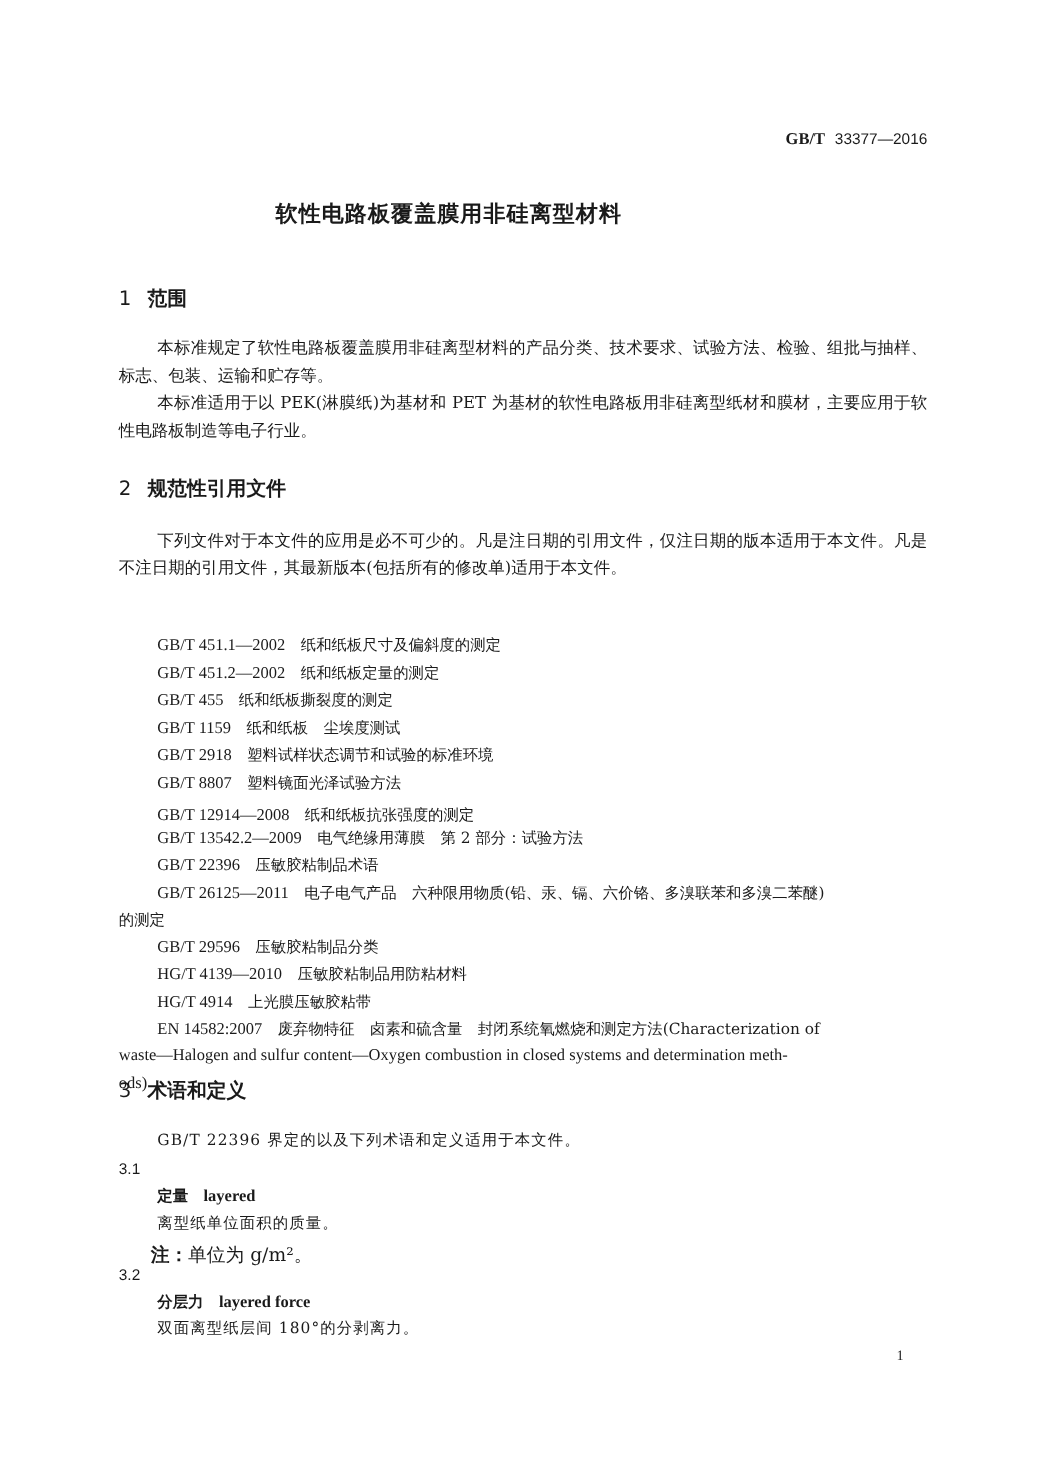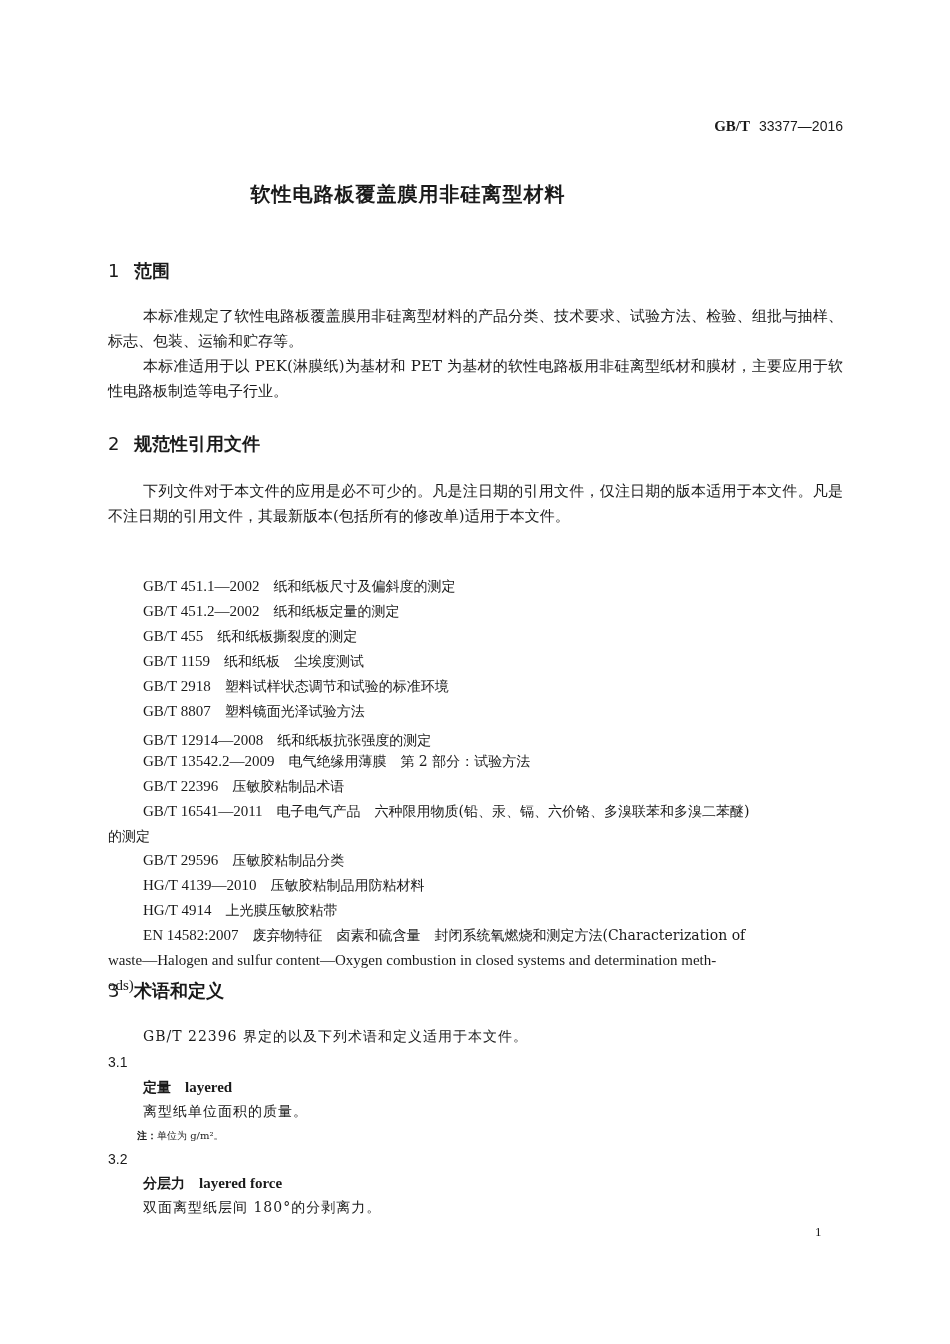--- a/index.html
+++ b/index.html
@@ -15,21 +15,21 @@
   .h .n { font-weight: normal; display: inline-block; width: 26px; }
   .p { left: 108px; width: 735px; font-size: 15px; line-height: 24.8px; white-space: normal;
        text-align: justify; text-align-last: left; }
   .p.indent { text-indent: 35px; }
   .ref { left: 143px; font-size: 14px; margin-top: 48px; }
   .ref .code { font-family: "Liberation Serif", serif; font-size: 15px; margin-right: 14px; }
   .sub { left: 108px; font-size: 14px; font-family: "Liberation Sans", sans-serif; }
   .term { left: 143px; font-size: 14px; font-weight: bold; font-family: "DejaVu Sans", sans-serif; }
   .term .en { font-family: "Liberation Serif", serif; font-size: 15px; margin-left: 14px; }
   .def { left: 143px; font-size: 14px; letter-spacing: 1px; }
-  .note { left: 137px; font-size: 10px; text-align: right; }
+  .note { left: 137px; font-size: 17px; text-align: right; }
   .note b { font-family: "DejaVu Sans", sans-serif; }
   .pagenum { left: 815px; top: 1224px; font-size: 13px; font-family: "Liberation Serif", serif; }
 </style>
 </head>
 <body>
 
 <div class="abs std-code">
   <span class="pre">GB/T</span>&nbsp;
   <span class="num">33377—2016</span>
 </div>
@@ -49,21 +49,21 @@
 
 <div class="abs ref" style="top:530px"><span class="code">GB/T 451.1—2002</span><span>纸和纸板尺寸及偏斜度的测定</span></div>
 <div class="abs ref" style="top:555px"><span class="code">GB/T 451.2—2002</span><span>纸和纸板定量的测定</span></div>
 <div class="abs ref" style="top:580px"><span class="code">GB/T 455</span><span>纸和纸板撕裂度的测定</span></div>
 <div class="abs ref" style="top:605px"><span class="code">GB/T 1159</span><span>纸和纸板　尘埃度测试</span></div>
 <div class="abs ref" style="top:630px"><span class="code">GB/T 2918</span><span>塑料试样状态调节和试验的标准环境</span></div>
 <div class="abs ref" style="top:655px"><span class="code">GB/T 8807</span><span>塑料镜面光泽试验方法</span></div>
 <div class="abs ref" style="top:684px"><span class="code">GB/T 12914—2008</span><span>纸和纸板抗张强度的测定</span></div>
 <div class="abs ref" style="top:705px"><span class="code">GB/T 13542.2—2009</span><span>电气绝缘用薄膜　第 2 部分：试验方法</span></div>
 <div class="abs ref" style="top:730px"><span class="code">GB/T 22396</span><span>压敏胶粘制品术语</span></div>
-<div class="abs ref" style="top:755px"><span class="code">GB/T 16541—2011</span><span>电子电气产品　六种限用物质(铅、汞、镉、六价铬、多溴联苯和多溴二苯醚)</span></div>
+<div class="abs ref" style="top:755px"><span class="code">GB/T 26125—2011</span><span>电子电气产品　六种限用物质(铅、汞、镉、六价铬、多溴联苯和多溴二苯醚)</span></div>
 <div class="abs ref" style="top:780px; left:108px">的测定</div>
 <div class="abs ref" style="top:804px"><span class="code">GB/T 29596</span><span>压敏胶粘制品分类</span></div>
 <div class="abs ref" style="top:829px"><span class="code">HG/T 4139—2010</span><span>压敏胶粘制品用防粘材料</span></div>
 <div class="abs ref" style="top:854px"><span class="code">HG/T 4914</span><span>上光膜压敏胶粘带</span></div>
 <div class="abs ref" style="top:879px"><span class="code">EN 14582:2007</span><span>废弃物特征　卤素和硫含量　封闭系统氧燃烧和测定方法(Characterization of</span></div>
 <div class="abs ref" style="top:904px; left:108px; font-family:'Liberation Serif',serif; font-size:15px">waste—Halogen and sulfur content—Oxygen combustion in closed systems and determination meth-</div>
 <div class="abs ref" style="top:929px; left:108px; font-family:'Liberation Serif',serif; font-size:15px">ods)</div>
 
 <div class="abs h" style="top:979px">
   <span class="n">3</span><span>术语和定义</span>

